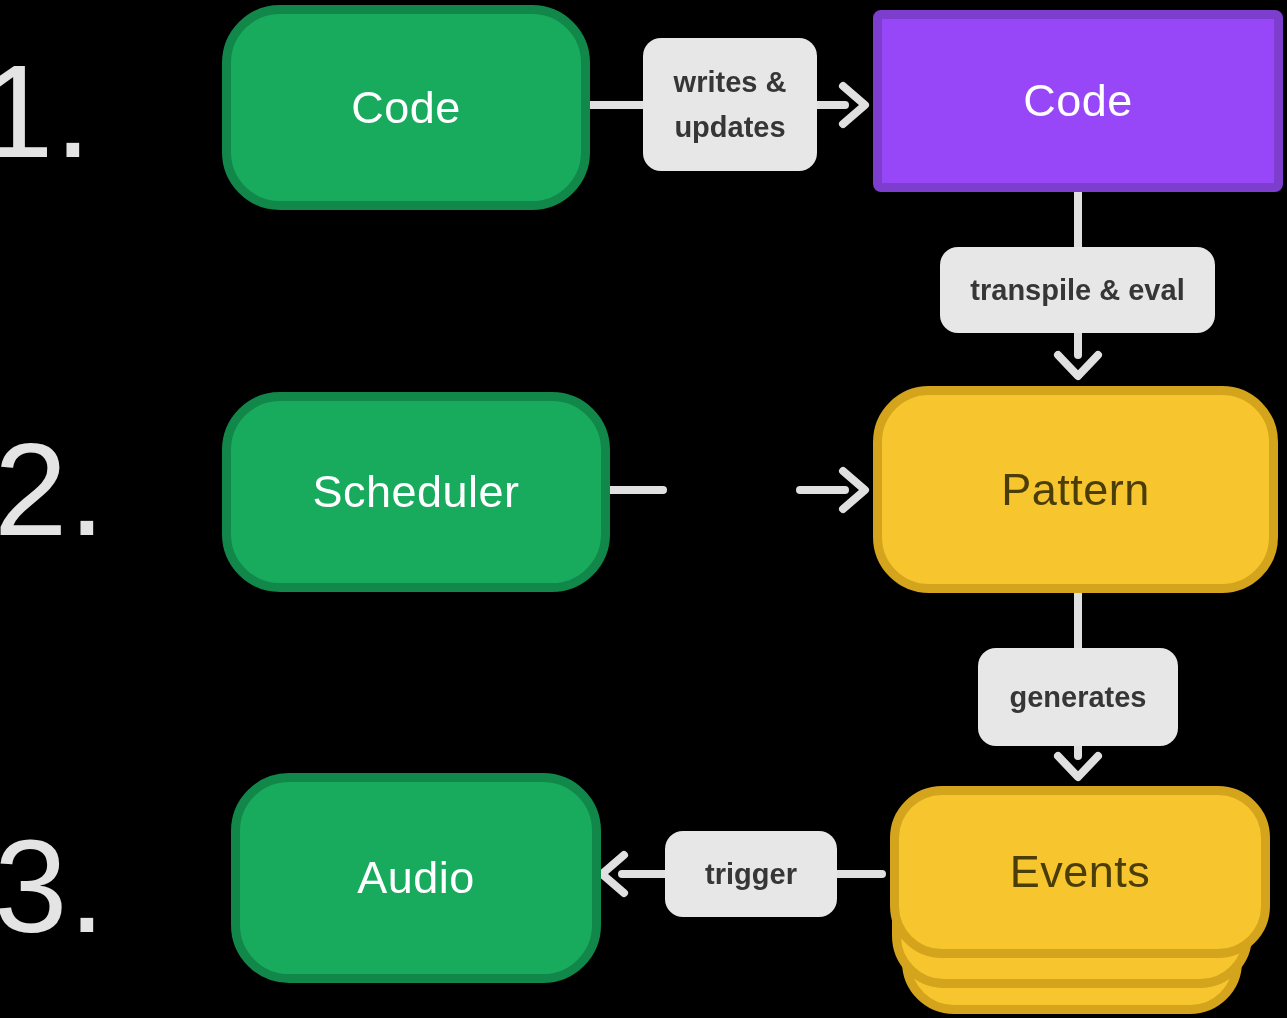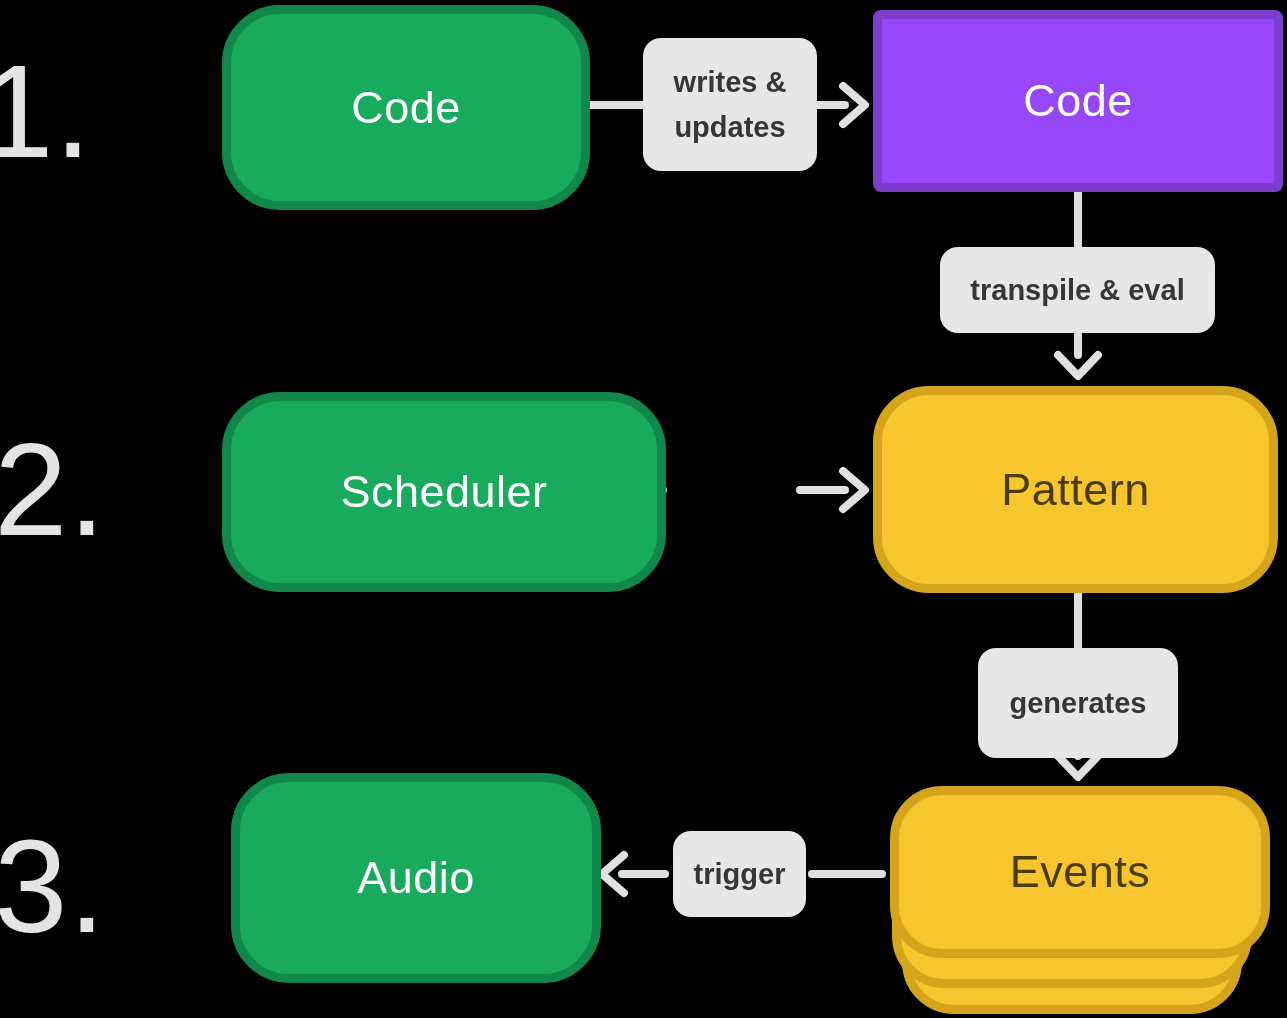--- a/index.html
+++ b/index.html
@@ -137,21 +137,21 @@
     <polyline class="stroke" points="624,855 602,874 624,893"></polyline>
   </svg>
 
   <div class="node green" style="left:222px; top:5px; width:368px; height:205px;">
     <span class="node-label">Code</span>
   </div>
   <div class="node purple" style="left:873px; top:10px; width:410px; height:182px;">
     <span class="node-label">Code</span>
   </div>
 
-  <div class="node green" style="left:222px; top:392px; width:444px; height:200px;">
+  <div class="node green" style="left:222px; top:392px; width:388px; height:200px;">
     <span class="node-label">Scheduler</span>
   </div>
   <div class="node yellow" style="left:873px; top:386px; width:405px; height:207px;">
     <span class="node-label">Pattern</span>
   </div>
 
   <div class="node green" style="left:219px; top:773px; width:370px; height:210px;margin-left:12px;">
     <span class="node-label">Audio</span>
   </div>
 
@@ -162,20 +162,20 @@
       <span class="node-label">Events</span>
     </div>
   </div>
 
   <div class="edge-label" style="left:940px; top:247px; width:275px; height:86px;">
     <span class="edge-text">transpile &amp; eval</span>
   </div>
   <div class="edge-label" style="left:643px; top:38px; width:174px; height:133px;">
     <span class="edge-text wrap">writes &amp; updates</span>
   </div>
-  <div class="edge-label" style="left:978px; top:648px; width:200px; height:110px;border-radius:18px;">
+  <div class="edge-label" style="left:978px; top:648px; width:200px; height:98px;border-radius:18px;">
     <span class="edge-text">generates</span>
   </div>
-  <div class="edge-label" style="left:665px; top:831px; width:133px; height:86px;margin-left:8px;">
+  <div class="edge-label" style="left:665px; top:831px; width:172px; height:86px;">
     <span class="edge-text">trigger</span>
   </div>
 
 </div>
 
 </body></html>

